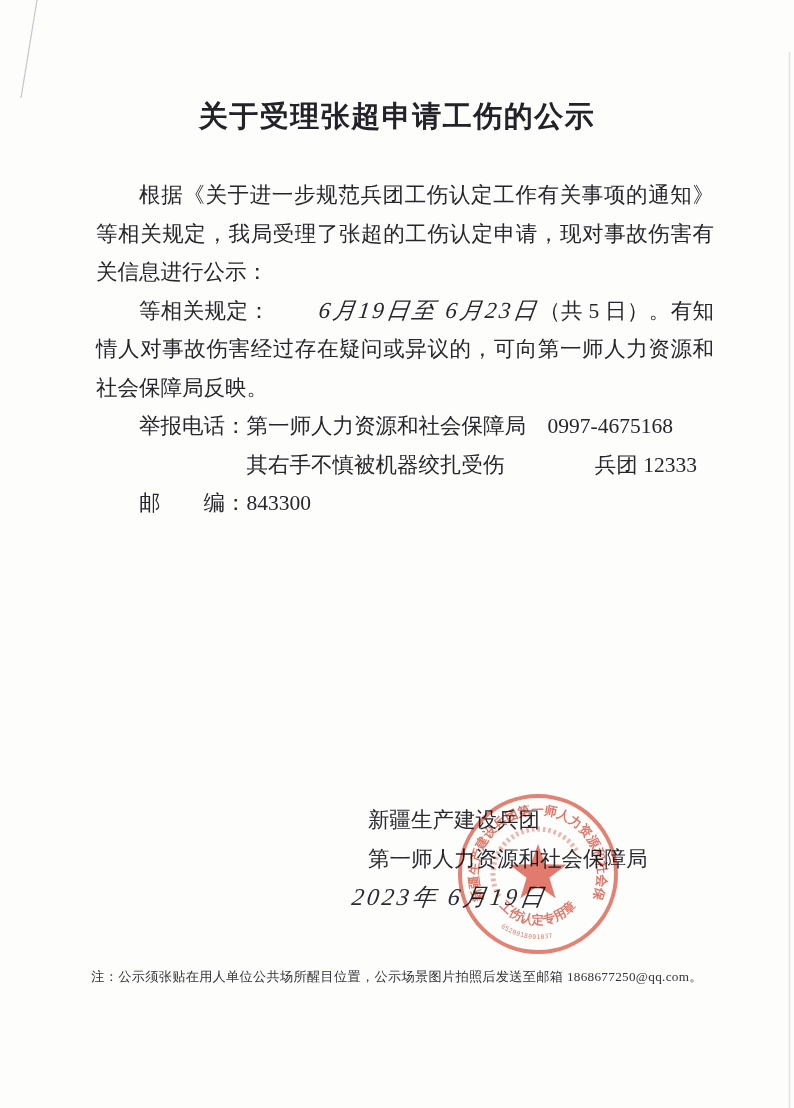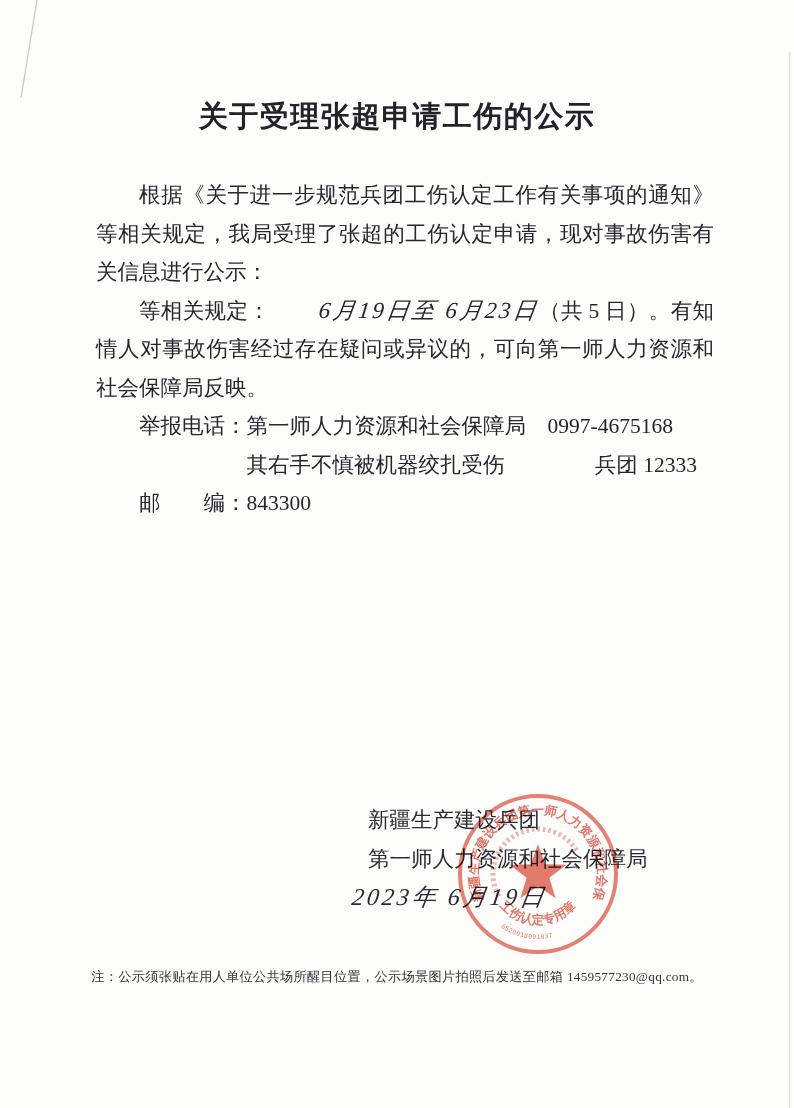--- a/index.html
+++ b/index.html
@@ -123,15 +123,15 @@
 
     <text font-size="12.4" fill="#dd5a49" fill-opacity="0.92" font-weight="bold" font-family="Liberation Serif, serif">
       <textPath href="#bottomPath" startOffset="0">工伤认定专用章</textPath>
     </text>
 
     <text font-size="6.2" fill="#dd5a49" fill-opacity="0.9" letter-spacing="0.5" font-family="DejaVu Sans Mono, monospace">
       <textPath href="#serialPath" startOffset="0">6520018001037</textPath>
     </text>
   </svg>
 
-  <div class="footnote">注：公示须张贴在用人单位公共场所醒目位置，公示场景图片拍照后发送至邮箱 1459577230@qq.com。</div>
+  <div class="footnote">注：公示须张贴在用人单位公共场所醒目位置，公示场景图片拍照后发送至邮箱 1868677250@qq.com。</div>
 
 </div>
 
 </body></html>

